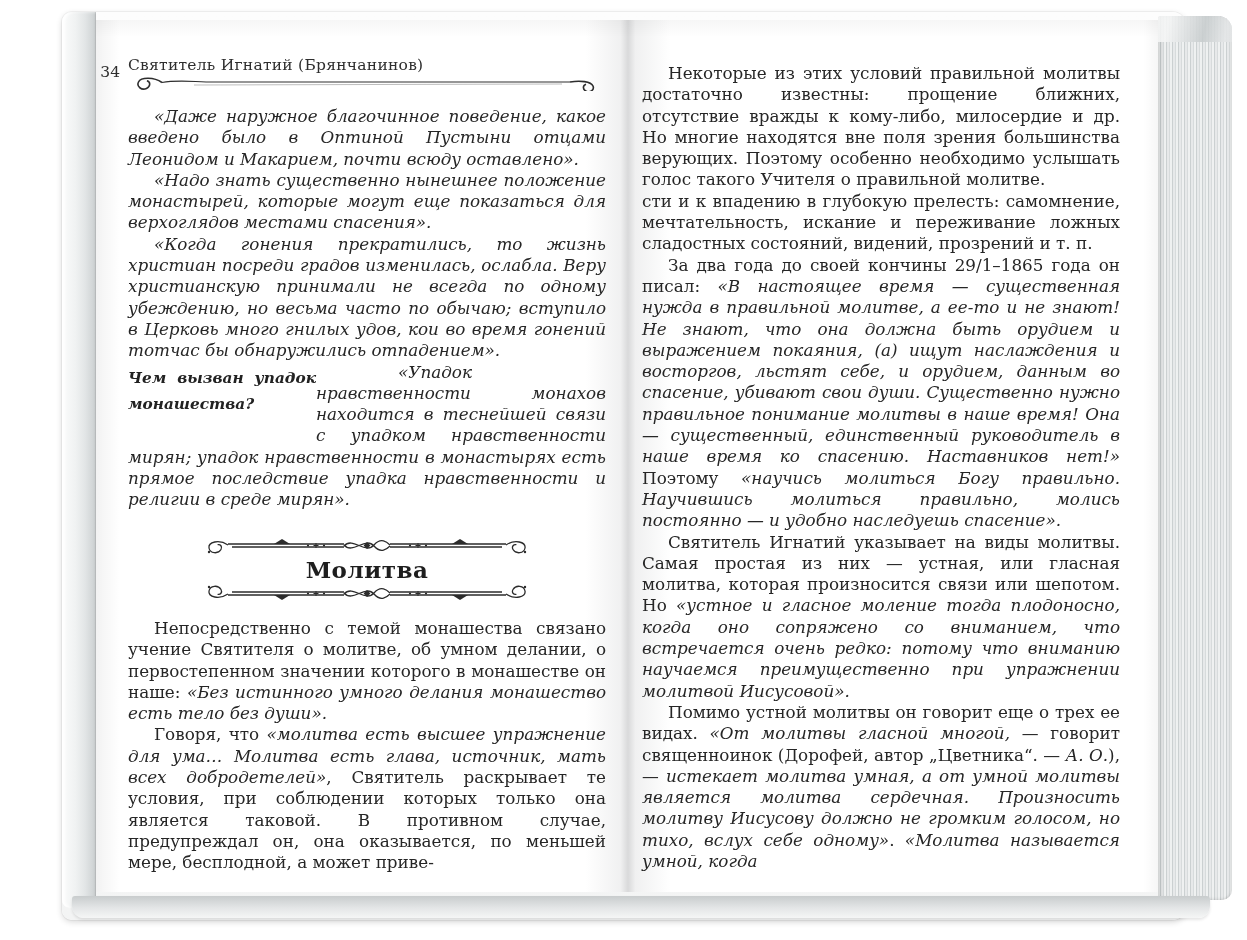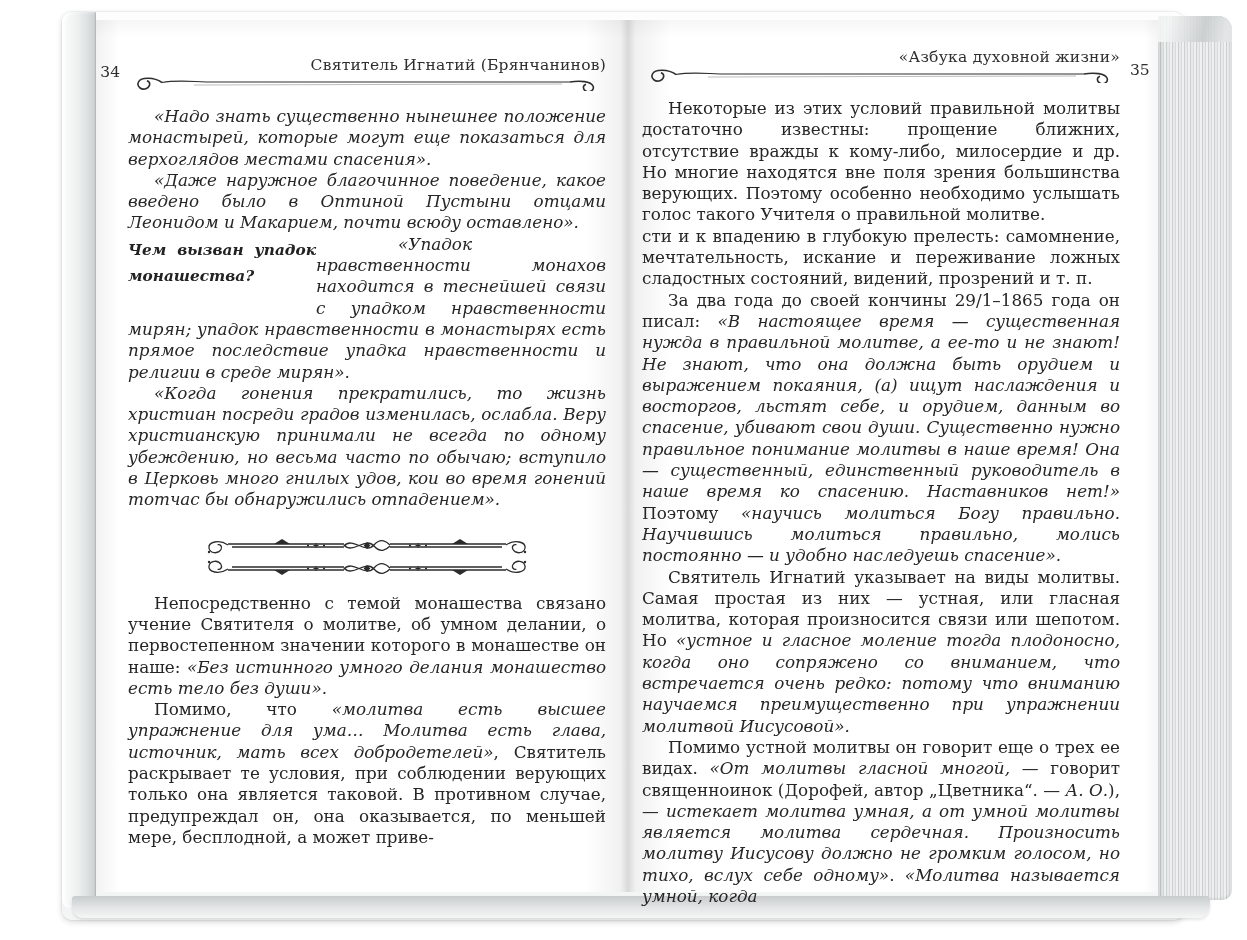--- a/index.html
+++ b/index.html
@@ -32,21 +32,21 @@
   .bedge{position:absolute;left:72px;top:896px;width:1138px;height:22px;
         background:linear-gradient(180deg,#c8cccd,#e4e6e7 55%,#f5f6f6);
         border-radius:3px 4px 12px 12px;box-shadow:0 2px 3px rgba(0,0,0,.10);}
 
   
   .col{position:absolute;width:478px;}
   .col-left{left:128px;top:56px;}
   .col-right{left:642px;top:48px;}
 
   .pagehead{position:relative;}
-  .run-head{text-align:right;font-size:15.5px;letter-spacing:.25px;color:#2e2e2e;}
+  .run-head{text-align:left;font-size:15.5px;letter-spacing:.25px;color:#2e2e2e;}
   .head-rule{display:block;width:100%;height:16px;margin-top:1px;}
   .pgnum{position:absolute;font-size:15.5px;color:#2e2e2e;}
   .pgnum-left{right:calc(100% + 8px);top:7px;}
   .pgnum-right{left:calc(100% + 10px);top:13px;}
 
   .bodytext{margin-top:15px;font-size:16.8px;line-height:21.3px;text-align:justify;
             hyphens:auto;-webkit-hyphens:auto;}
   .para{margin:0;}
   .ind{text-indent:26px;}
   span.i{font-style:italic;}
@@ -105,49 +105,43 @@
   <section class="col col-left">
     <header class="pagehead">
       <div class="pgnum pgnum-left">34</div>
       <div class="run-head">Святитель Игнатий (Брянчанинов)</div>
       <svg class="head-rule" viewBox="0 0 470 16">
         <use href="#head-rule-shape" xlink:href="#head-rule-shape"></use>
       </svg>
     </header>
 
     <div class="bodytext">
+      <p class="para ind"><span class="i">«Даже наружное благочинное поведение, какое введено было в Оптиной Пустыни отцами Леонидом и Макарием, почти всюду оставлено».</span></p>
       <p class="para ind"><span class="i">«Надо знать существенно нынешнее положение монастырей, которые могут еще показаться для верхоглядов местами спасения».</span></p>
-      <p class="para ind"><span class="i">«Даже наружное благочинное поведение, какое введено было в Оптиной Пустыни отцами Леонидом и Макарием, почти всюду оставлено».</span></p>
+      <p class="para ind"><span class="i">«Когда гонения прекратились, то жизнь христиан посреди градов изменилась, ослабла. Веру христианскую принимали не всегда по одному убеждению, но весьма часто по обычаю; вступило в Церковь много гнилых удов, кои во время гонений тотчас бы обнаружились отпадением».</span></p>
       <p class="para p-note">
         <span class="margin-note">Чем вызван упадок монашества?</span><span><span class="i">«Упадок нравственности монахов находится в теснейшей связи с упадком нравственности мирян; упадок нравственности в монастырях есть прямое последствие упадка нравственности и религии в среде мирян».</span></span>
       </p>
-      <p class="para ind"><span class="i">«Когда гонения прекратились, то жизнь христиан посреди градов изменилась, ослабла. Веру христианскую принимали не всегда по одному убеждению, но весьма часто по обычаю; вступило в Церковь много гнилых удов, кои во время гонений тотчас бы обнаружились отпадением».</span></p>
 
       <div class="chapter">
         <svg class="orn" viewBox="0 0 330 22">
           <use href="#orn-shape" xlink:href="#orn-shape"></use>
         </svg>
+        <h2>Молитва</h2>
         <svg class="orn flip" viewBox="0 0 330 22">
           <use href="#orn-shape" xlink:href="#orn-shape"></use>
         </svg>
       </div>
 
       <p class="para ind"><span>Непосредственно с темой монашества связано учение Святителя о молитве, об умном делании, о первостепенном значении которого в монашестве он наше: </span><span class="i">«Без истинного умного делания монашество есть тело без души».</span></p>
-      <p class="para ind"><span>Помимо, что </span><span class="i">«молитва есть высшее упражнение для ума… Молитва есть глава, источник, мать всех добродетелей»</span><span>, Святитель раскрывает те условия, при соблюдении верующих только она является таковой. В противном случае, предупреждал он, она оказывается, по меньшей мере, бесплодной, а может приве-</span></p>
+      <p class="para ind"><span>Говоря, что </span><span class="i">«молитва есть высшее упражнение для ума… Молитва есть глава, источник, мать всех добродетелей»</span><span>, Святитель раскрывает те условия, при соблюдении которых только она является таковой. В противном случае, предупреждал он, она оказывается, по меньшей мере, бесплодной, а может приве-</span></p>
     </div>
   </section>
 
   <section class="col col-right">
-    <header class="pagehead">
-      <div class="pgnum pgnum-right">35</div>
-      <div class="run-head">«Азбука духовной жизни»</div>
-      <svg class="head-rule" viewBox="0 0 470 16">
-        <use href="#head-rule-shape" xlink:href="#head-rule-shape"></use>
-      </svg>
-    </header>
 
     <div class="bodytext">
       <p class="para ind"><span>Некоторые из этих условий правильной молитвы достаточно известны: прощение ближних, отсутствие вражды к кому-либо, милосердие и др. Но многие находятся вне поля зрения большинства верующих. Поэтому особенно необходимо услышать голос такого Учителя о правильной молитве.</span></p>
       <p class="para"><span>сти и к впадению в глубокую прелесть: самомнение, мечтательность, искание и переживание ложных сладостных состояний, видений, прозрений и т. п.</span></p>
       <p class="para ind"><span>За два года до своей кончины 29/1–1865 года он писал: </span><span class="i">«В настоящее время — существенная нужда в правильной молитве, а ее-то и не знают! Не знают, что она должна быть орудием и выражением покаяния, (а) ищут наслаждения и восторгов, льстят себе, и орудием, данным во спасение, убивают свои души. Существенно нужно правильное понимание молитвы в наше время! Она — существенный, единственный руководитель в наше время ко спасению. Наставников нет!»</span><span> Поэтому </span><span class="i">«научись молиться Богу правильно. Научившись молиться правильно, молись постоянно — и удобно наследуешь спасение».</span></p>
       <p class="para ind"><span>Святитель Игнатий указывает на виды молитвы. Самая простая из них — устная, или гласная молитва, которая произносится связи или шепотом. Но </span><span class="i">«устное и гласное моление тогда плодоносно, когда оно сопряжено со вниманием, что встречается очень редко: потому что вниманию научаемся преимущественно при упражнении молитвой Иисусовой».</span></p>
       <p class="para ind"><span>Помимо устной молитвы он говорит еще о трех ее видах. </span><span class="i">«От молитвы гласной многой,</span><span> — говорит священноинок (Дорофей, автор „Цветника“. — </span><span class="i">А. О.</span><span>), — </span><span class="i">истекает молитва умная, а от умной молитвы является молитва сердечная. Произносить молитву Иисусову должно не громким голосом, но тихо, вслух себе одному»</span><span>. </span><span class="i">«Молитва называется умной, когда</span></p>
     </div>
   </section>
 

